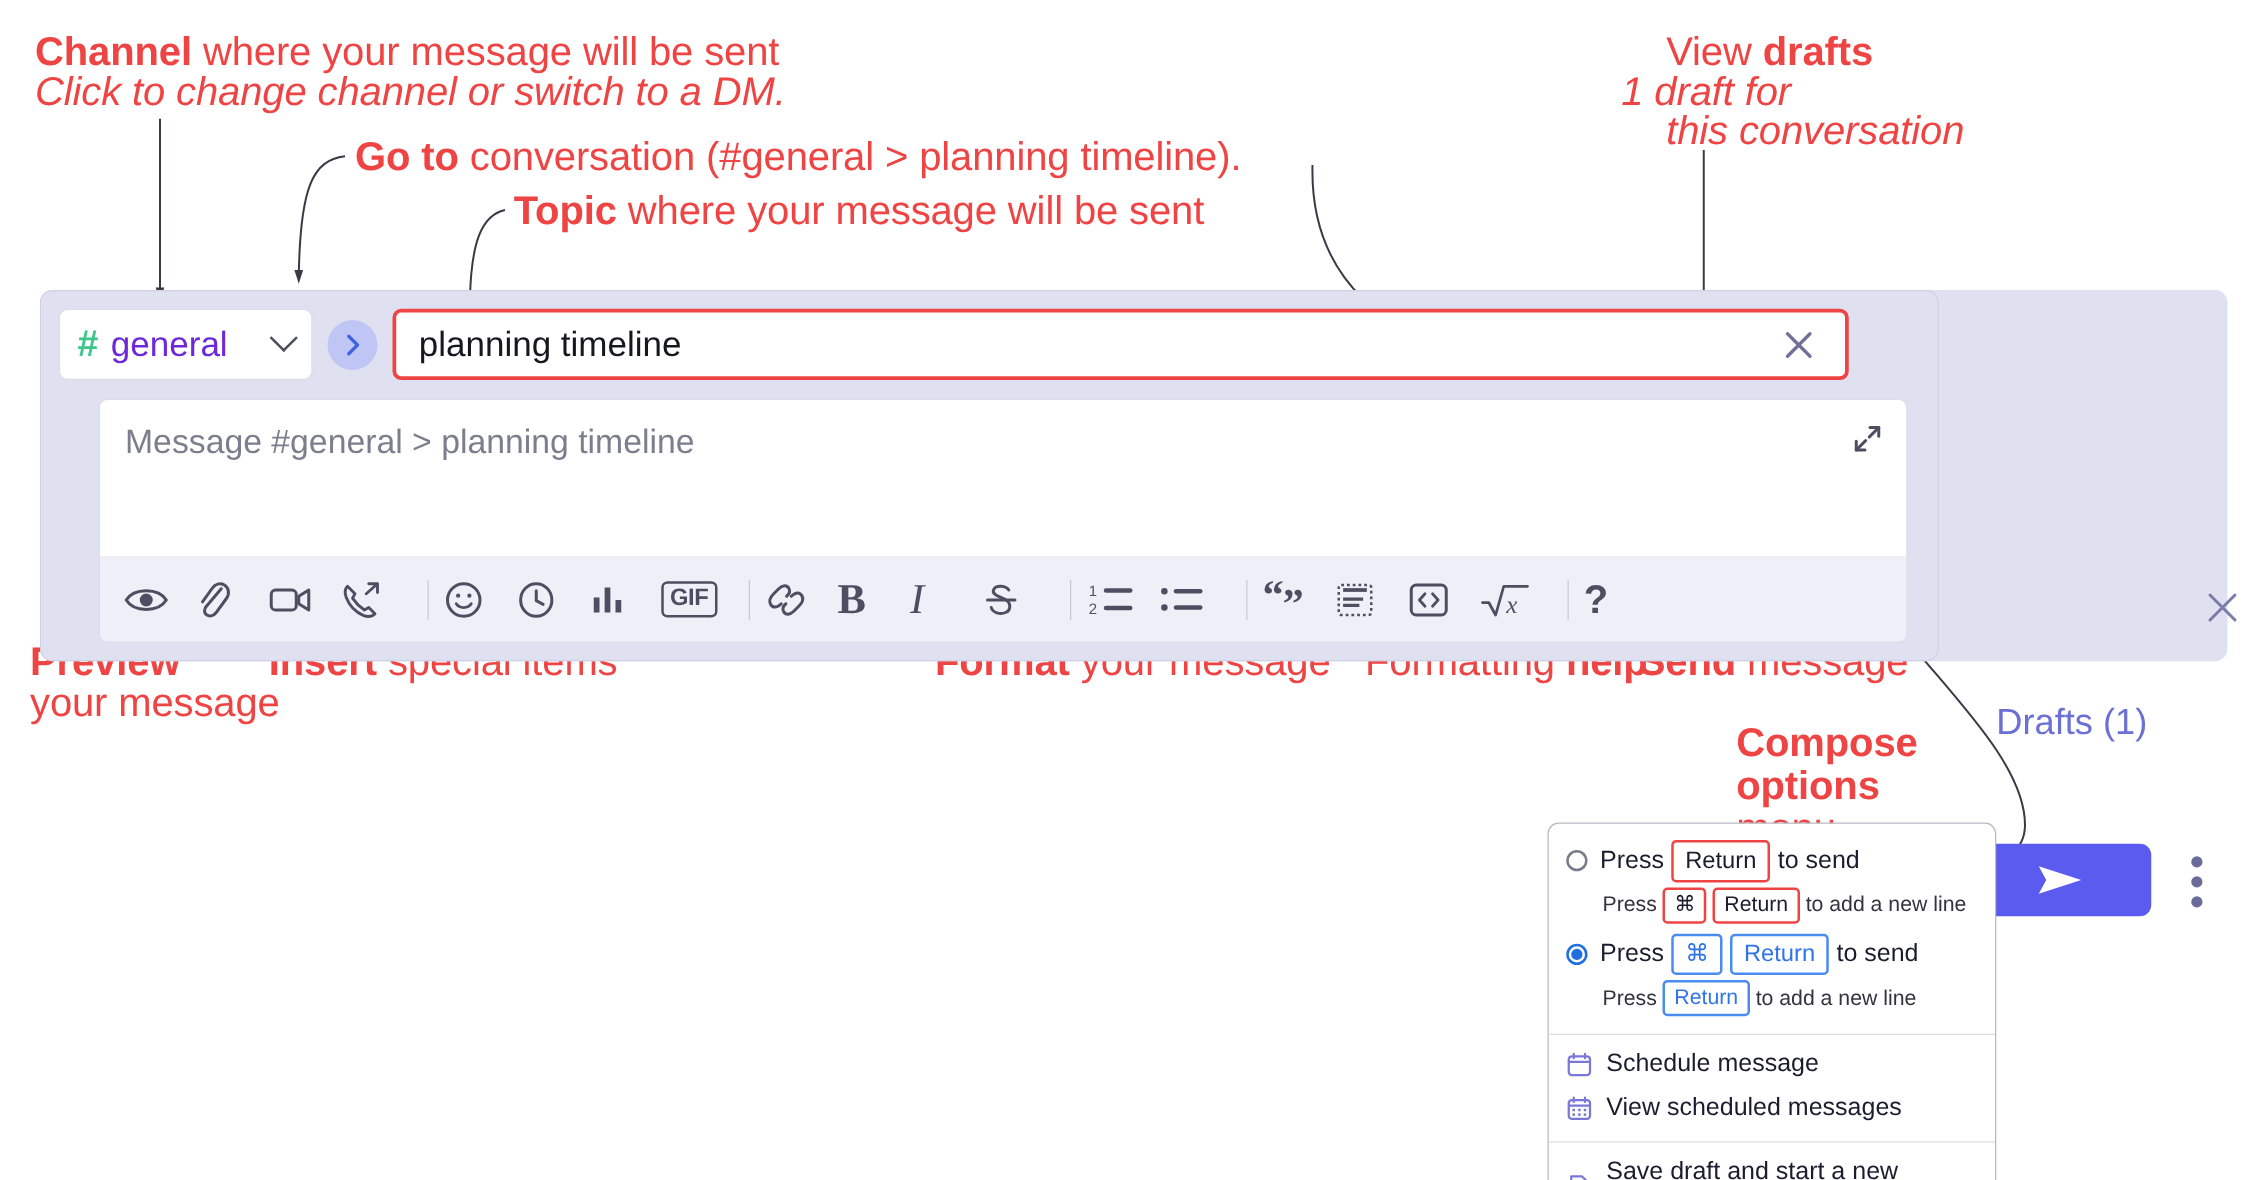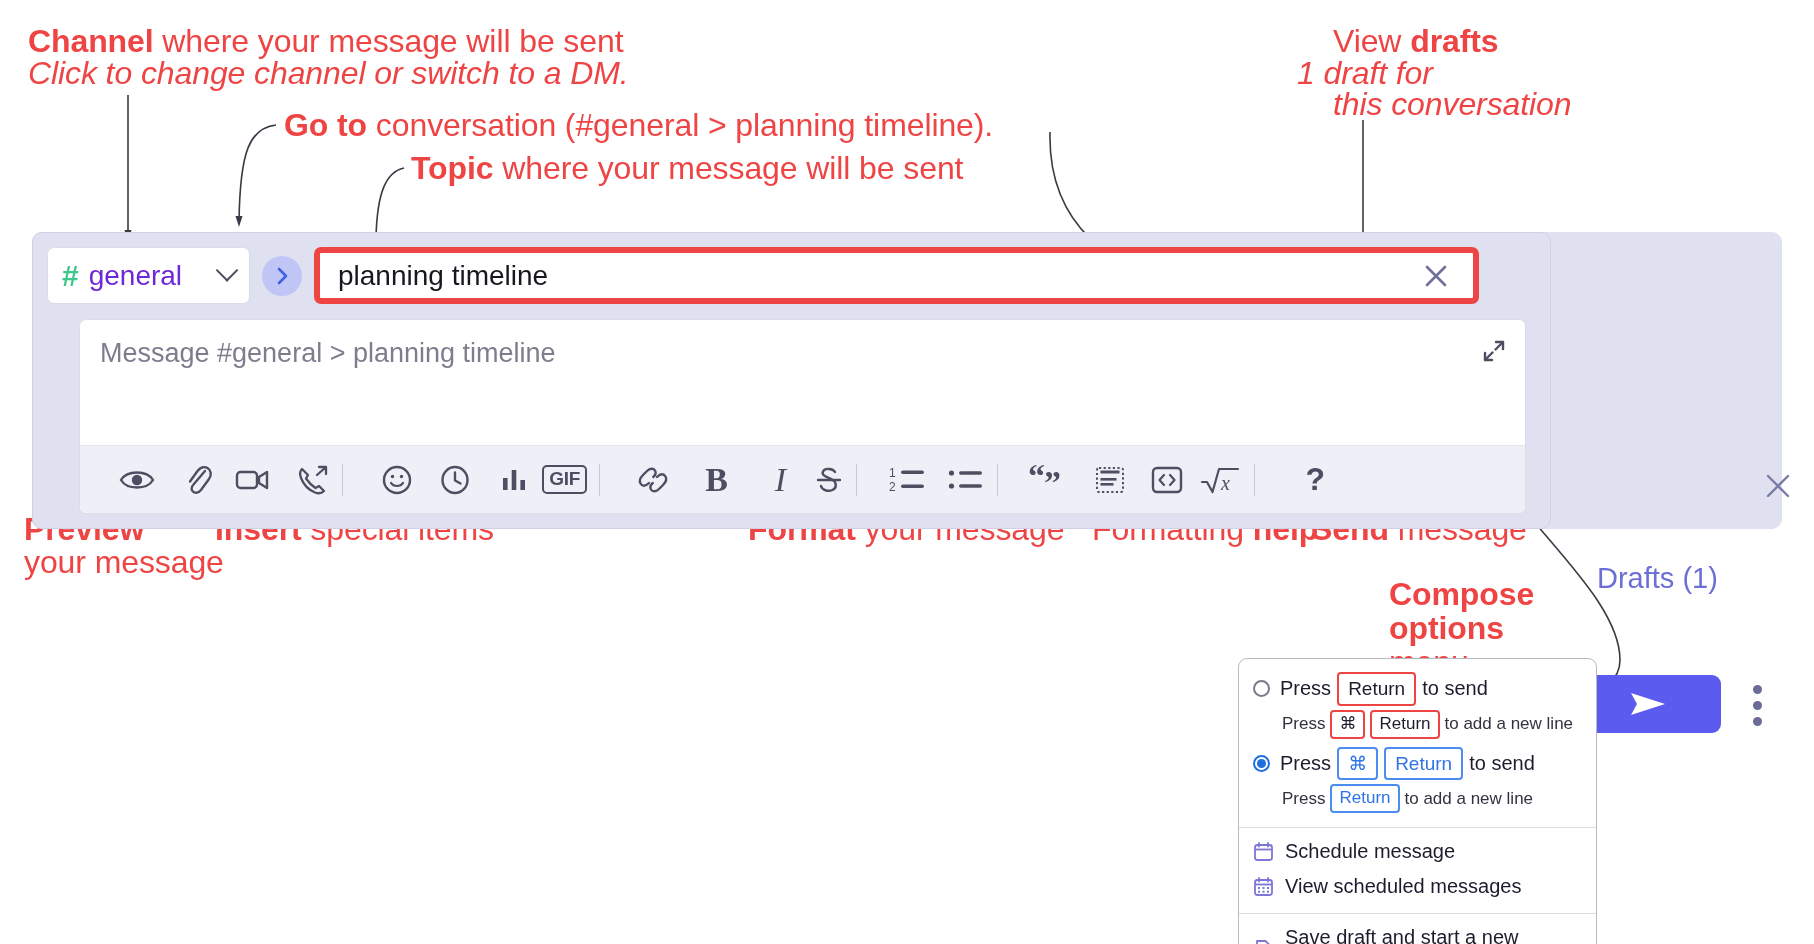--- a/index.html
+++ b/index.html
@@ -68,21 +68,21 @@
     width: 40px; height: 40px; border-radius: 50%;
     background: #bfc6f5;
     display: flex; align-items: center; justify-content: center;
     cursor: pointer;
   }
   .goto-btn svg { display: block; }
 
   .topic-field {
     width: 1165px; height: 57px;
     background: #ffffff;
-    border: 6px solid #ef4444;
+    border: 3px solid #ef4444;
     border-radius: 7px;
     display: flex; align-items: center;
     padding: 0 18px;
   }
   .topic-value { font-size: 28px; color: #17171f; flex: 1; }
   .topic-clear { width: 38px; height: 38px; display:flex; align-items:center; justify-content:center; cursor:pointer; }
 
   
   .msgbox {
     position: absolute;
@@ -109,21 +109,21 @@
     width: 1445px; height: 68px;
     background: #eff0f7;
     border-top: 1px solid #e3e3ee;
     border-radius: 0 0 6px 6px;
     display: flex; align-items: center;
     padding-left: 18px;
     gap: 0px;
   }
   .tb {
     width: 58px; height: 52px;
-    display: flex; align-items: center; justify-content: flex-end;
+    display: flex; align-items: center; justify-content: flex-start;
     cursor: pointer;
     color: #4d4e61;
   }
   .tb-sep { width: 1px; height: 32px; background: #c8c9d8; margin: 0 12px; }
   .gif-box {
     border: 2.5px solid #4d4e61; border-radius: 5px;
     font-size: 19px; font-weight: 700; letter-spacing: -0.3px;
     padding: 2px 5px; line-height: 1.1;
   }
   .bold-g { font-size: 34px; font-weight: 700; font-family: "Liberation Serif", serif; }

